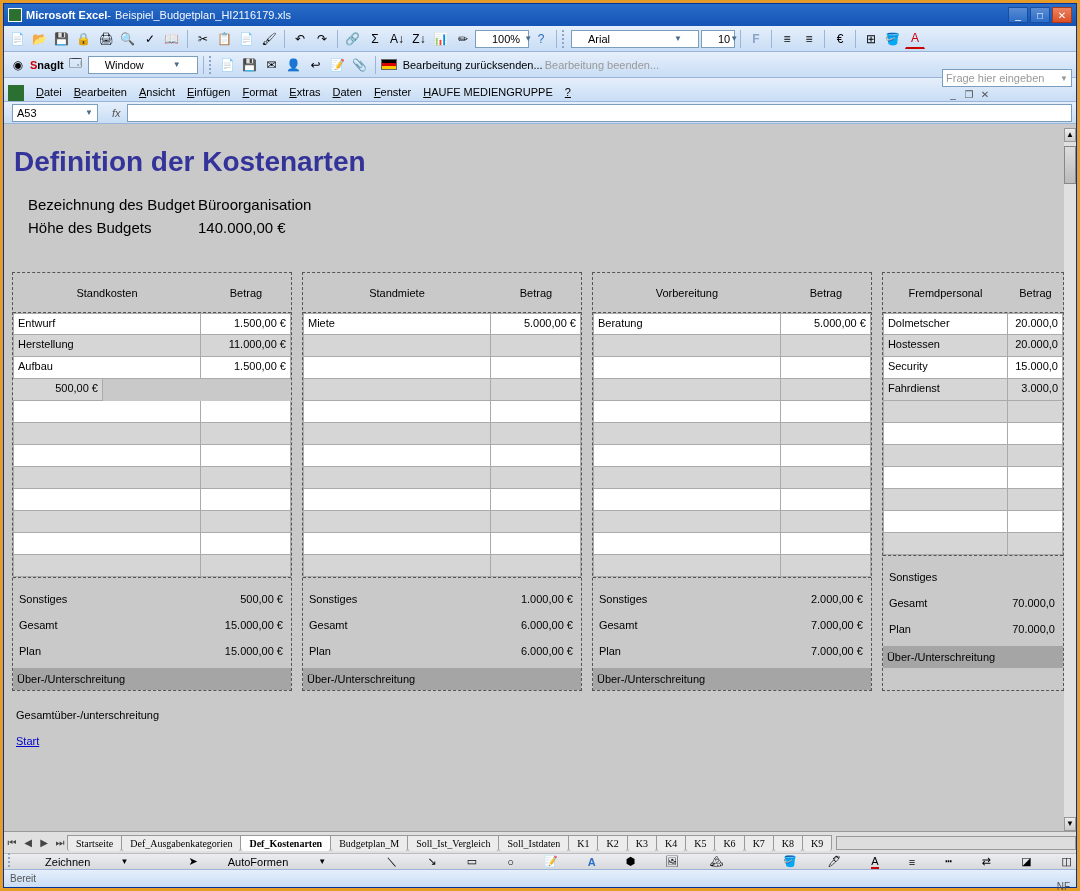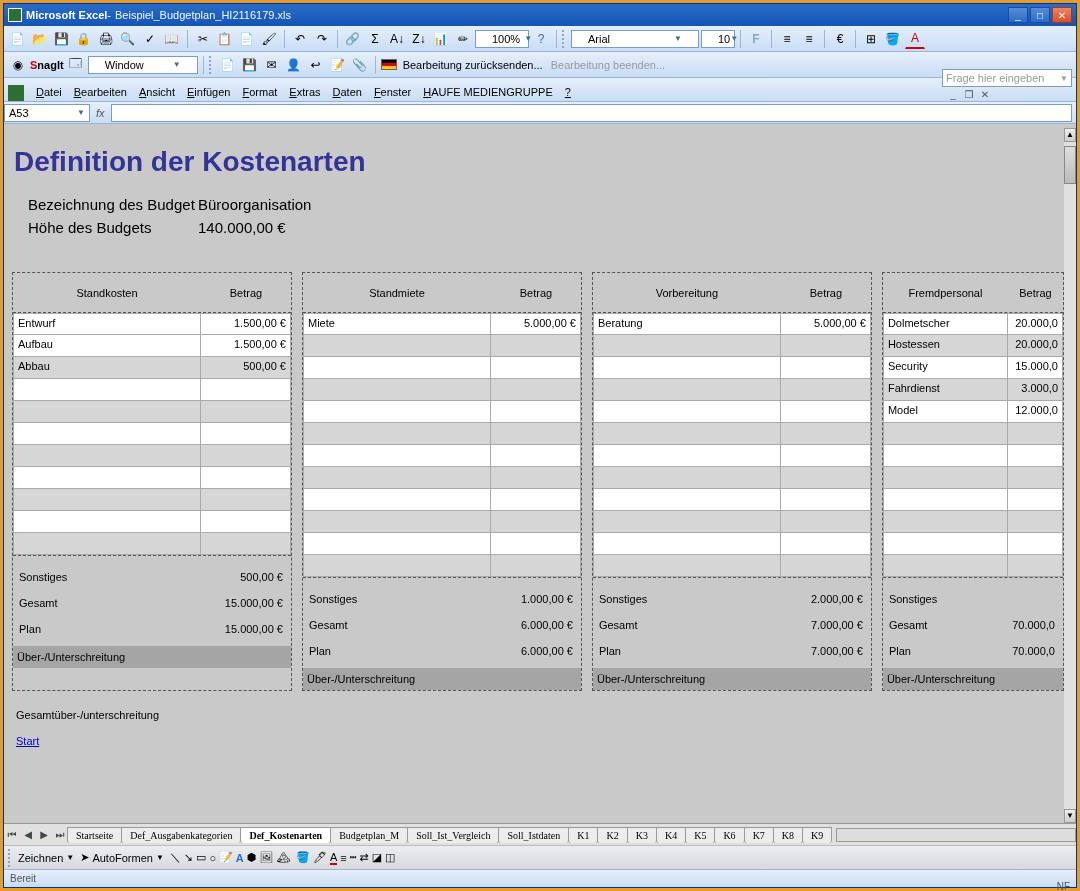--- a/index.html
+++ b/index.html
@@ -30,21 +30,21 @@
   .menubar { background: linear-gradient(#e6effb, #c8ddf5); border-bottom: 1px solid #9ab5d8; height: 24px; display: flex; align-items: flex-end; padding: 0 4px; font-size: 11px; }
   .menubar .m-icon { width: 16px; height: 16px; background: #2c7031; margin-right: 6px; }
   .menubar .mitem { padding: 3px 6px; cursor: pointer; }
   .menubar .mitem u { text-decoration: underline; }
   .menubar .help { margin-left: auto; }
   .help-combo { width: 130px; height: 18px; background: #fff; border: 1px solid #7b9ebd; color: #999; padding: 0 3px; display: flex; align-items: center; }
   .help .docctl { display: flex; gap: 2px; margin-left: 4px; }
   .help .docctl span { width: 14px; height: 14px; font-size: 10px; color: #555; display:flex; align-items:center; justify-content:center; cursor:pointer; }
   
   .formula-bar { background: linear-gradient(#e6effb, #c8ddf5); height: 22px; display: flex; align-items: center; border-bottom: 1px solid #9ab5d8; font-size: 11px; }
-  .name-box { width: 86px; height: 18px; background: #fff; border: 1px solid #7b9ebd; margin: 0 0; padding: 0 4px; display: flex; align-items: center; }
+  .name-box { width: 86px; height: 18px; background: #fff; border: 1px solid #7b9ebd; margin: 0 8px; padding: 0 4px; display: flex; align-items: center; }
   .name-box .arrow { margin-left: auto; font-size: 8px; color: #4a6a8a; }
   .fx-label { font-style: italic; color: #555; margin: 0 6px; }
   .fx-input { flex: 1; height: 18px; background: #fff; border: 1px solid #7b9ebd; margin-right: 4px; }
   
   
   .sheet-area { flex: 1; background: #c9c9c9; position: relative; overflow: hidden; }
   .sheet-content { position: absolute; left: 4px; right: 12px; top: 4px; bottom: 0; }
   .main-title { font-size: 28px; font-weight: bold; color: #333399; margin: 18px 0 18px 6px; font-family: Arial; }
   .info-row { font-size: 15px; margin: 6px 0 4px 20px; display: flex; }
   .info-row .lbl { width: 170px; }
@@ -79,21 +79,21 @@
   
   
   .sheet-tabs { height: 22px; background: #e0e0e0; display: flex; align-items: center; font-size: 10px; border-top: 1px solid #999; }
   .tab-nav { display: flex; }
   .tab-nav span { width: 16px; height: 16px; display:flex; align-items:center; justify-content:center; cursor: pointer; color:#444; }
   .tab { padding: 2px 8px; background: #ececec; border: 1px solid #999; border-bottom: none; margin-left: -1px; cursor: pointer; border-radius: 0 0 3px 3px; font-family: Liberation Serif, serif; }
   .tab.active { background: #fff; font-weight: bold; }
   .tab-scroll { flex: 1; height: 14px; background: #ddd; margin-left: 4px; border: 1px solid #999; }
   
   
-  .draw-toolbar { height: 24px; background: linear-gradient(#ecedf0,#d8d9dd); border-top: 1px solid #bcbcbc; display: flex; align-items: center; padding: 0 4px; gap: 3px; font-size: 11px; }
+  .draw-toolbar { height: 16px; background: linear-gradient(#ecedf0,#d8d9dd); border-top: 1px solid #bcbcbc; display: flex; align-items: center; padding: 0 4px; gap: 3px; font-size: 11px; justify-content: space-between; }
   
   
   .statusbar { height: 18px; background: linear-gradient(#e6effb, #c8ddf5); border-top: 1px solid #9ab5d8; font-size: 10px; display: flex; align-items: center; padding: 0 6px; color: #555; }
   .statusbar .right { margin-left: auto; margin-top: 16px; }
 </style>
 </head>
 <body>
 
 <div class="app">
 
@@ -174,21 +174,21 @@
     <div class="tbtn">📄</div>
     <div class="tbtn">💾</div>
     <div class="tbtn">✉</div>
     <div class="tbtn">👤</div>
     <div class="tbtn">↩</div>
     <div class="tbtn">📝</div>
     <div class="tbtn">📎</div>
     <div class="sep"></div>
     <span class="flag-de"></span>
     <span class="tb-label" style="margin-left:4px; cursor:pointer;">Bearbeitung zurücksenden...</span>
-    <span class="tb-label" style="margin-left:6px; color:#999; cursor:pointer;">Bearbeitung beenden...</span>
+    <span class="tb-label" style="color:#999; cursor:pointer;">Bearbeitung beenden...</span>
   </div>
 
   <div class="menubar">
     <div class="m-icon"></div>
     <div id="menu-items" style="display: flex;">
         <span class="mitem"><u>D</u>atei</span>
         <span class="mitem"><u>B</u>earbeiten</span>
         <span class="mitem"><u>A</u>nsicht</span>
         <span class="mitem"><u>E</u>infügen</span>
         <span class="mitem"><u>F</u>ormat</span>
@@ -236,26 +236,29 @@
           <div class="cat-col">
             <div class="cat-head">
               <div class="h1">Standkosten</div>
               <div class="h2">Betrag</div>
             </div>
             <div class="rows-region">
               <div class="data-row first">
                 <div class="c1">Entwurf</div>
                 <div class="c2">1.500,00 €</div>
               </div>
+              <div class="data-row alt">
+                <div class="c1">Herstellung</div>
+                <div class="c2">11.000,00 €</div>
+              </div>
               <div class="data-row">
                 <div class="c1">Aufbau</div>
                 <div class="c2">1.500,00 €</div>
               </div>
               <div class="data-row alt">
-                <div class="c1">Abbau</div>
                 <div class="c2">500,00 €</div>
               </div>
               <div class="data-row">
                 <div class="c1"></div>
                 <div class="c2"></div>
               </div>
               <div class="data-row alt">
                 <div class="c1"></div>
                 <div class="c2"></div>
               </div>
@@ -456,24 +459,20 @@
                 <div class="c1">Hostessen</div>
                 <div class="c2">20.000,0</div>
               </div>
               <div class="data-row">
                 <div class="c1">Security</div>
                 <div class="c2">15.000,0</div>
               </div>
               <div class="data-row alt">
                 <div class="c1">Fahrdienst</div>
                 <div class="c2">3.000,0</div>
-              </div>
-              <div class="data-row">
-                <div class="c1">Model</div>
-                <div class="c2">12.000,0</div>
               </div>
               <div class="data-row alt">
                 <div class="c1"></div>
                 <div class="c2"></div>
               </div>
               <div class="data-row">
                 <div class="c1"></div>
                 <div class="c2"></div>
               </div>
               <div class="data-row alt">

